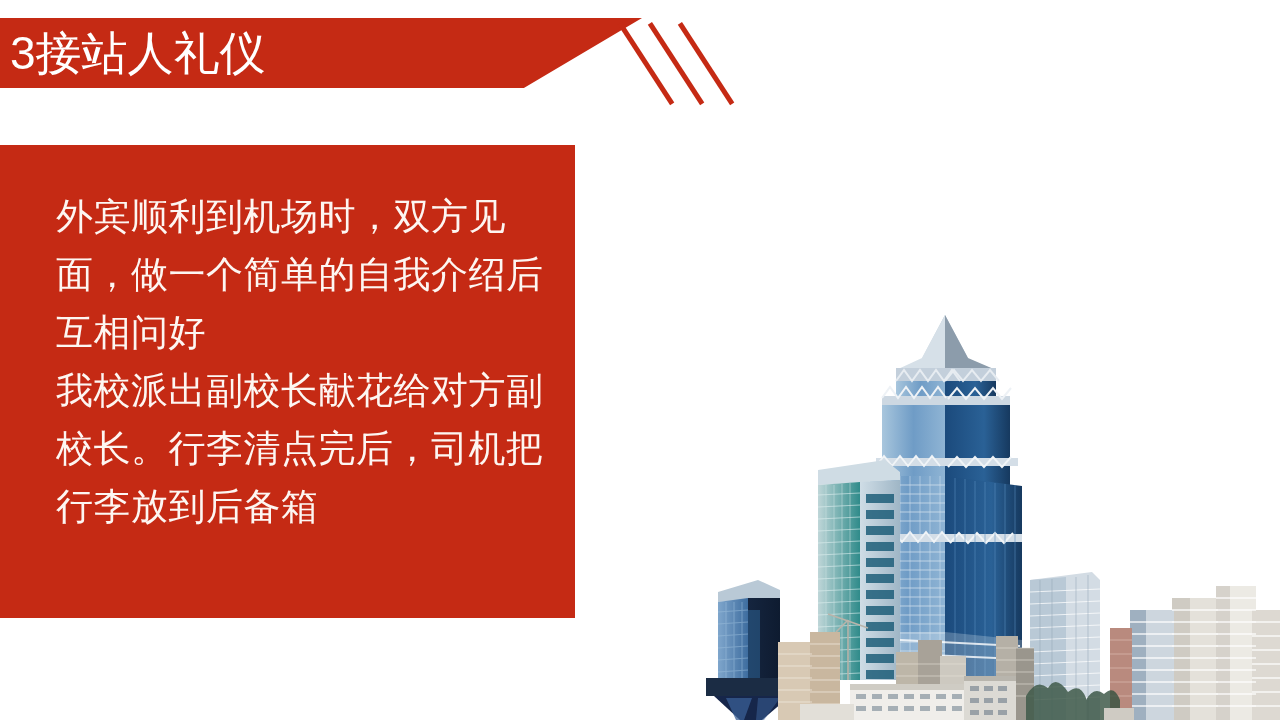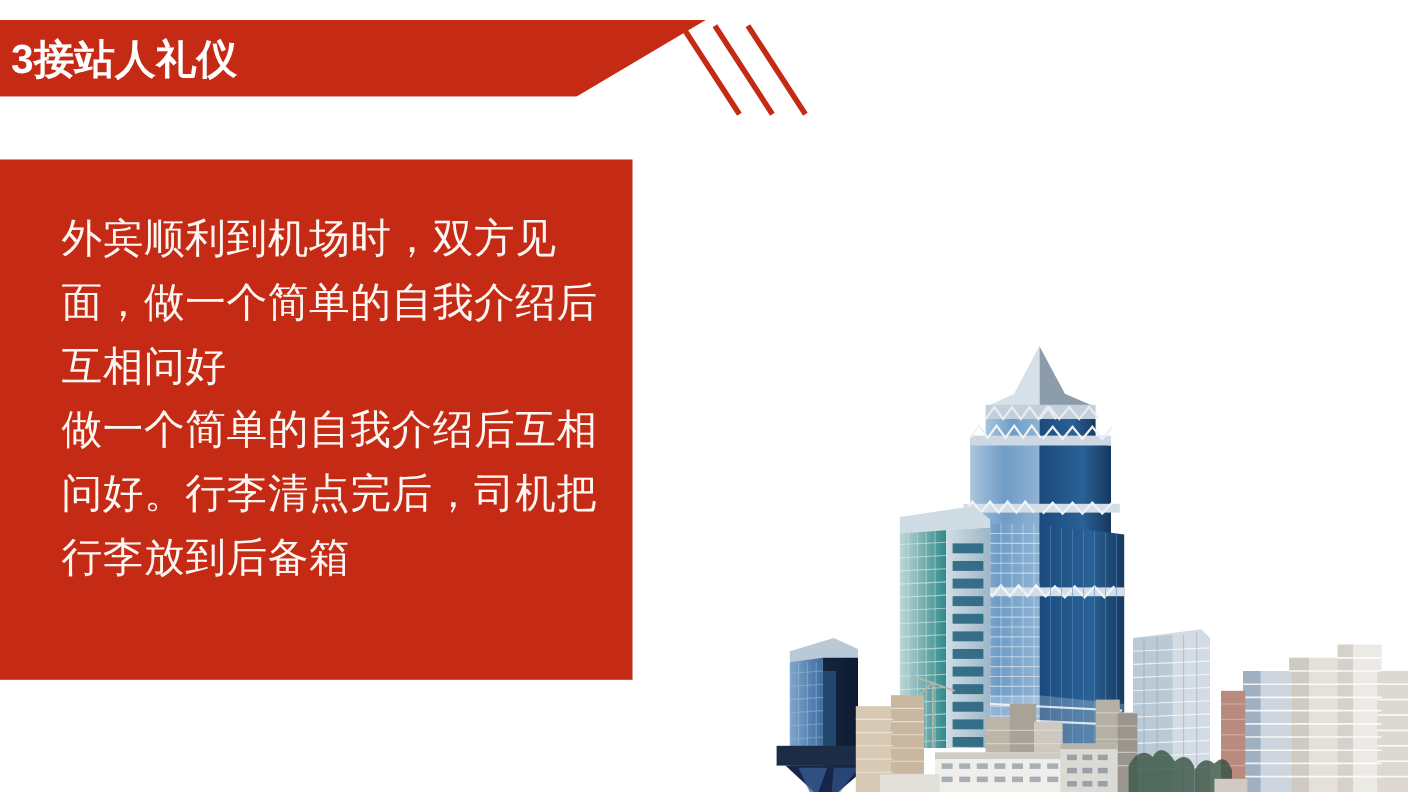--- a/index.html
+++ b/index.html
@@ -14,23 +14,23 @@
   
   #title-banner{
     position:absolute;left:0;top:18px;width:642px;height:70px;
     background:var(--red);
     clip-path:polygon(0 0, 100% 0, 81.6% 100%, 0 100%);
     z-index:3;
   }
   #title-text{
     position:absolute;left:10px;top:18px;height:70px;
     display:flex;align-items:center;
-    font-size:37px;line-height:1;color:#fff;
+    font-size:46px;line-height:1;color:#fff;
     letter-spacing:0px;white-space:nowrap;z-index:4;
-    font-weight:700;
+    font-weight:400;
   }
   .stripe{
     position:absolute;background:var(--red);
     transform-origin:top left;
     z-index:3;
   }
 
   
   #text-box{
     position:absolute;left:0;top:145px;width:575px;height:473px;
@@ -56,21 +56,21 @@
   <div id="stripes">
     <div class="stripe" style="left: 622px; top: 22px; width: 96px; height: 5px; transform: rotate(57deg);"></div>
     <div class="stripe" style="left: 652px; top: 22px; width: 96px; height: 5px; transform: rotate(57deg);"></div>
     <div class="stripe" style="left: 682px; top: 22px; width: 96px; height: 5px; transform: rotate(57deg);"></div>
   </div>
   <div id="title-text">3接站人礼仪</div>
 
   <div id="text-box"></div>
   <div id="body-text" style="color: rgb(253, 246, 242); margin-left: 19px;">
     <p>外宾顺利到机场时，双方见面，做一个简单的自我介绍后互相问好</p>
-    <p>做一个简单的自我介绍后互相问好。行李清点完后，司机把行李放到后备箱</p>
+    <p>我校派出副校长献花给对方副校长。行李清点完后，司机把行李放到后备箱</p>
   </div>
 
   <div id="cityscape">
     <svg viewBox="0 0 580 440" preserveAspectRatio="none" aria-hidden="true">
       <defs>
         <linearGradient id="gMainL" x1="0" y1="0" x2="1" y2="0">
           <stop offset="0" stop-color="#a8c6dd"></stop>
             <stop offset="0.5" stop-color="#6f9cc6"></stop>
             <stop offset="1" stop-color="#8fb4d4"></stop>
         </linearGradient>

